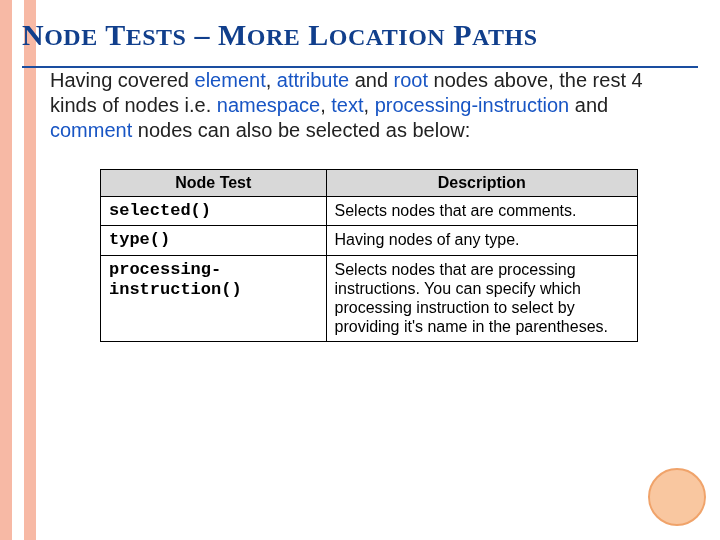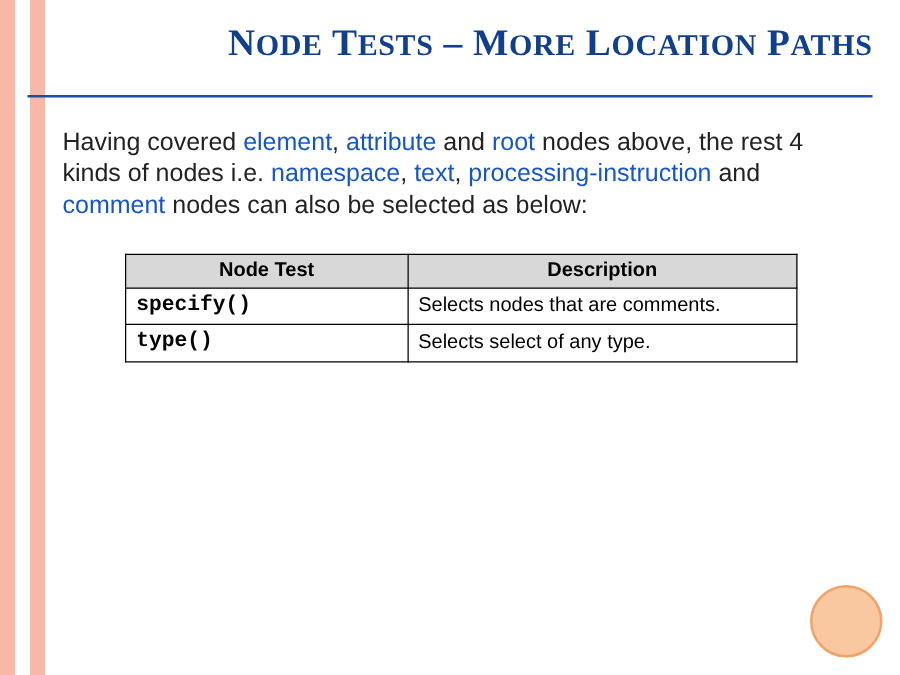--- a/index.html
+++ b/index.html
@@ -24,23 +24,21 @@
     left: 0; right: 0; top: 0; bottom: 0;
     padding: 18px 22px 0 22px;
   }
   .title {
     font-family: Georgia, "Times New Roman", serif;
     font-variant: small-caps;
     letter-spacing: 0.5px;
     font-size: 30px;
     color: #113f8c;
     border-bottom: 2px solid #1a4ea0;
-    padding-bottom: 24px;
-    margin-bottom: 24px;
-    text-align: right;
+    padding-bottom: 14px;
   }
   .para {
     margin-left: 28px;
     margin-right: 30px;
     font-size: 20px;
     color: #222;
     line-height: 1.25;
   }
   .para .kw { color: #1855c4; }
   .tablewrap {
@@ -105,26 +103,30 @@
   <div class="tablewrap">
     <table>
       <thead>
         <tr>
           <th>Node Test</th>
           <th>Description</th>
         </tr>
       </thead>
       <tbody>
         <tr>
-          <td class="code">specify()</td>
+          <td class="code">selected()</td>
           <td>Selects nodes that are comments.</td>
         </tr>
         <tr>
           <td class="code">type()</td>
-          <td>Selects select of any type.</td>
+          <td>Having nodes of any type.</td>
+        </tr>
+        <tr>
+          <td class="code">processing-instruction()</td>
+          <td>Selects nodes that are processing instructions. You can specify which processing instruction to select by providing it's name in the parentheses.</td>
         </tr>
       </tbody>
     </table>
   </div>
 
 </div>
 
 <div class="circle"></div>
 
 </body></html>

